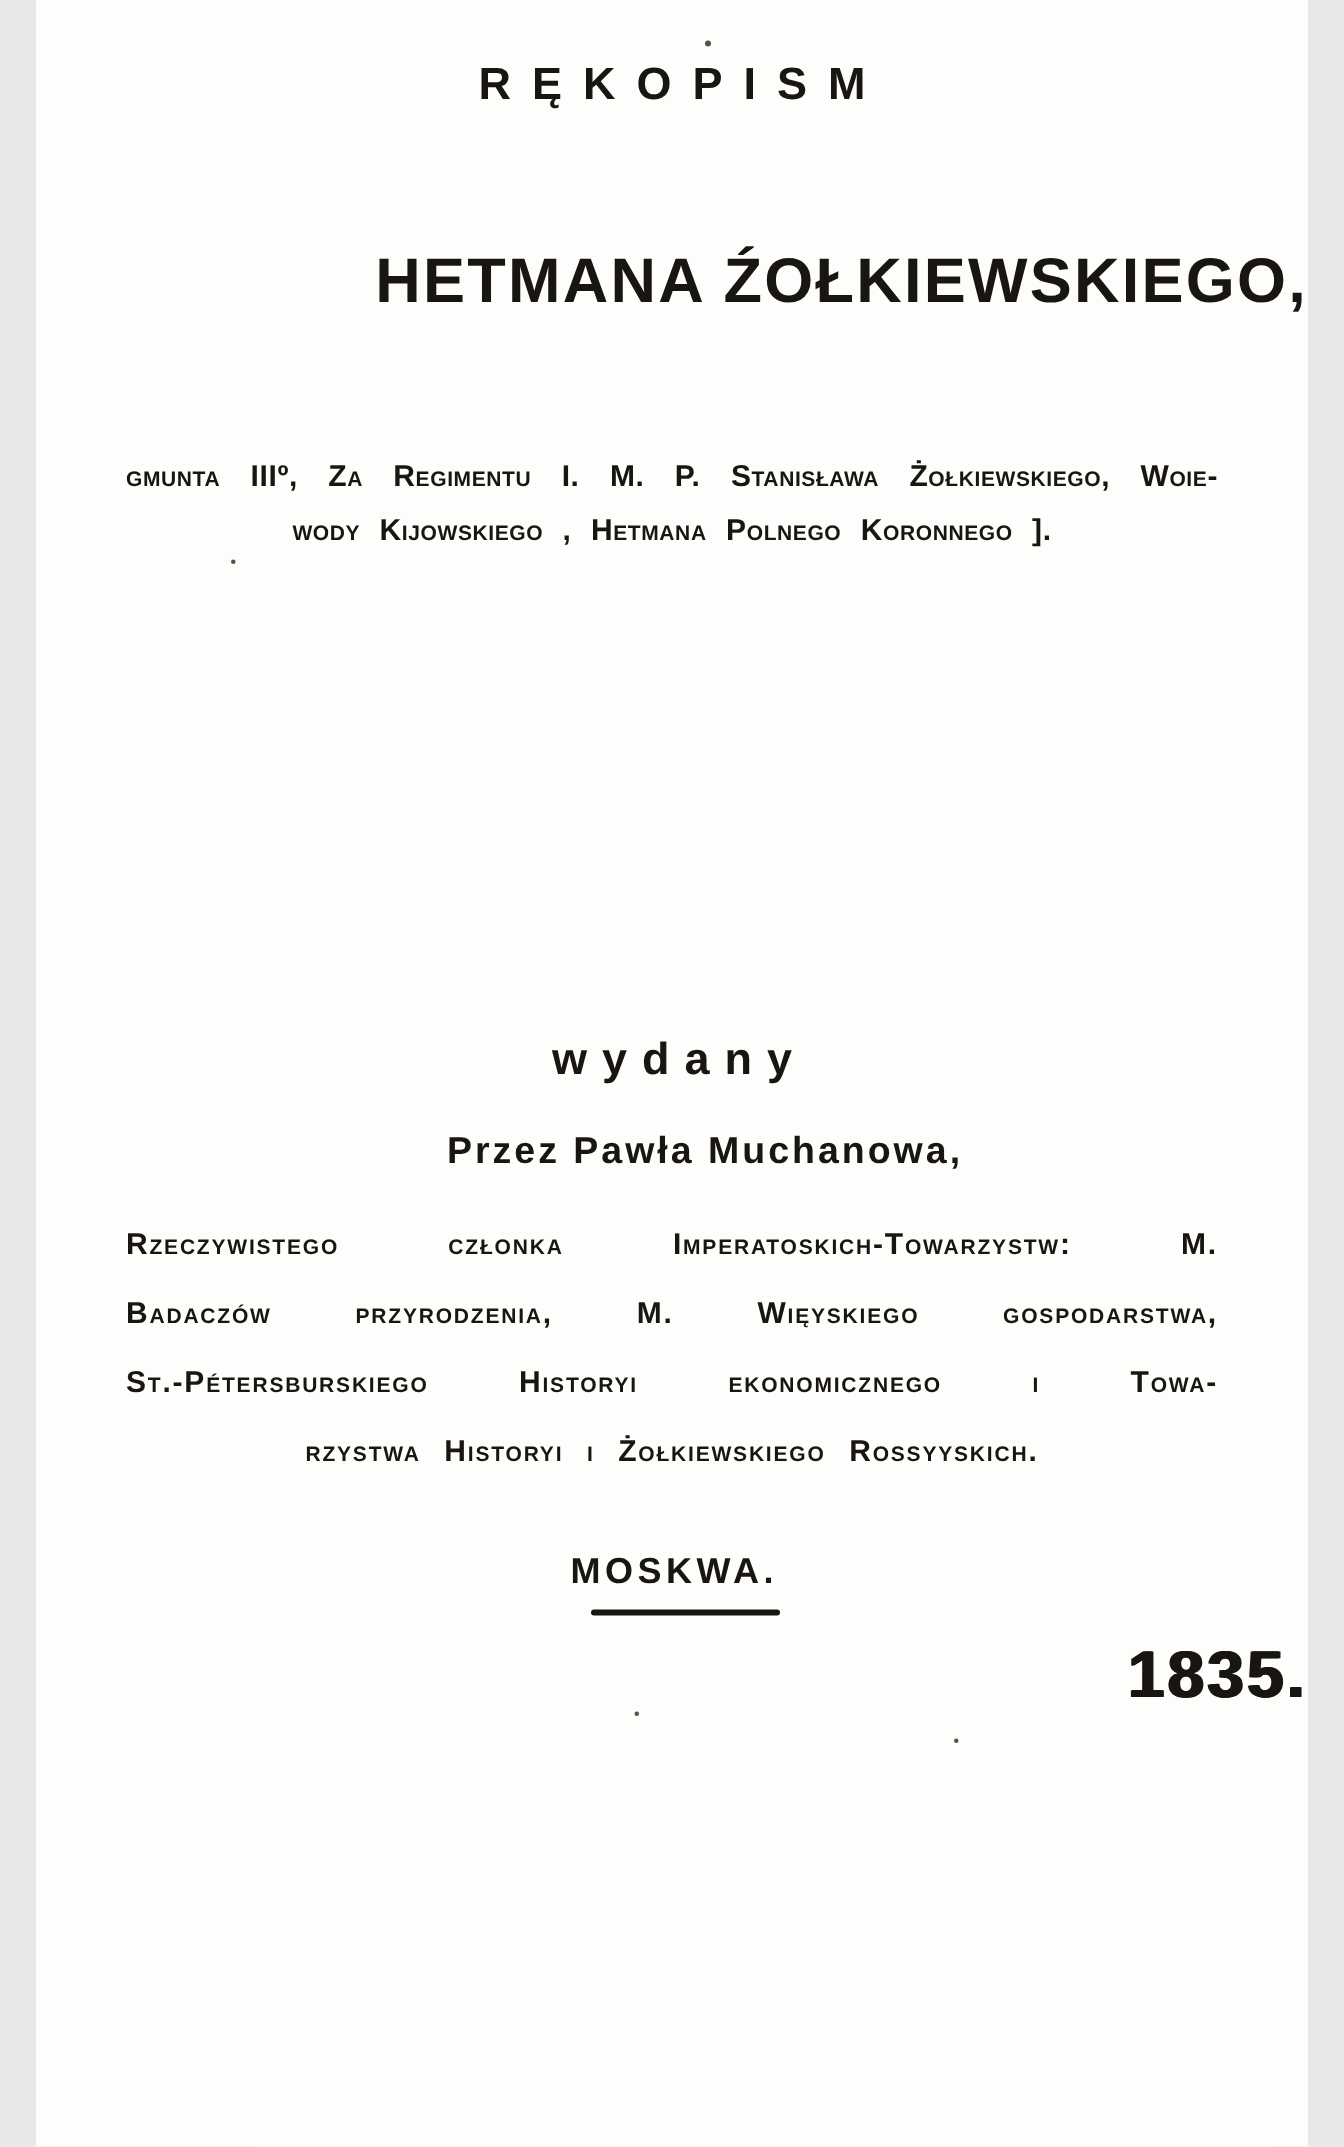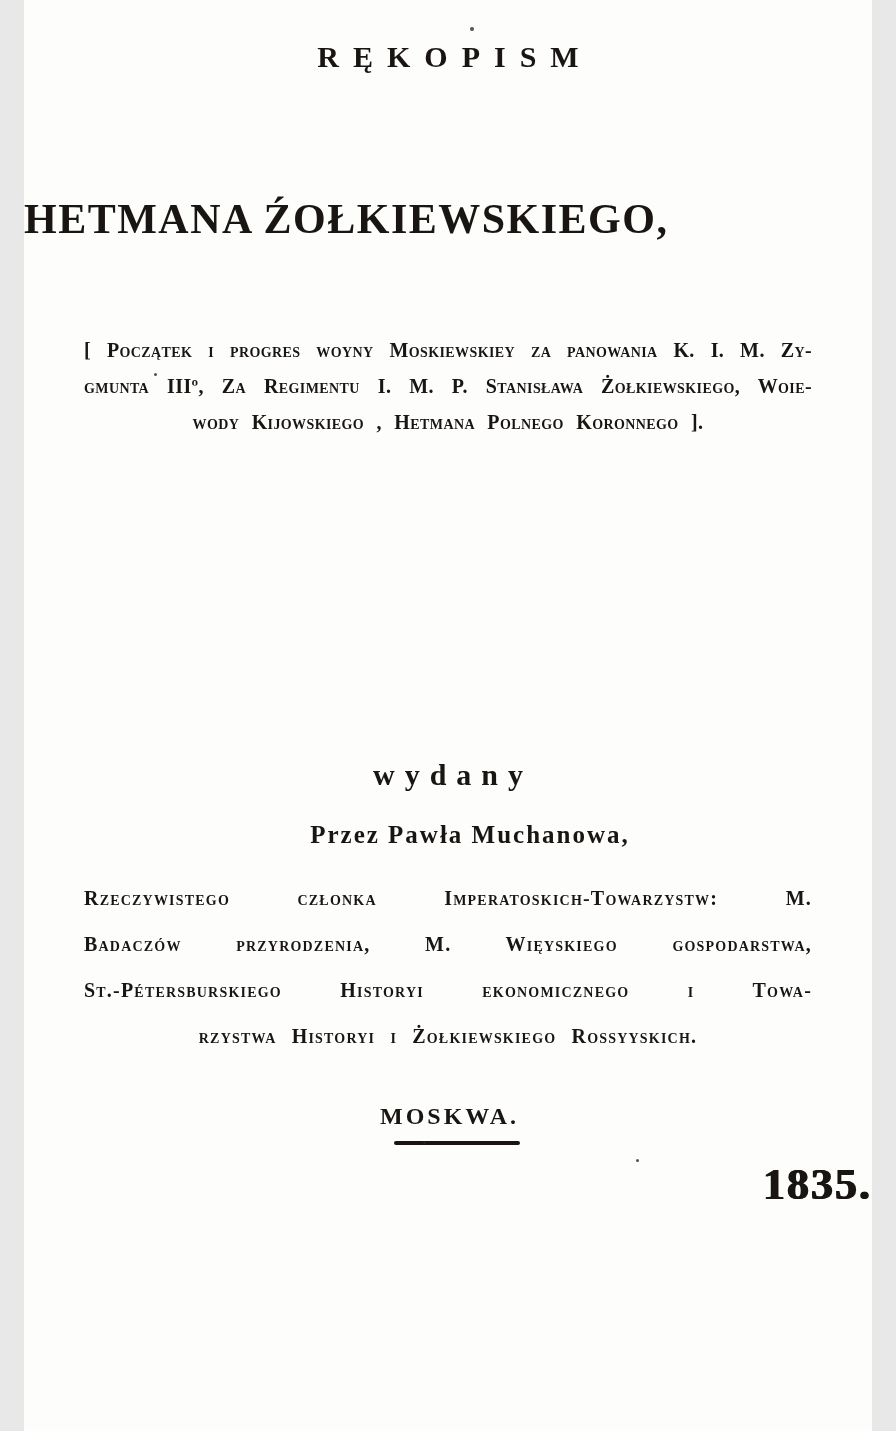--- a/index.html
+++ b/index.html
@@ -3,44 +3,44 @@
 <meta charset="utf-8">
 <style>
   html, body { margin: 0; padding: 0; background: #e8e8e8; }
   .page {
     position: relative;
     width: 848px;
     height: 1431px;
     margin: 0 auto;
     background: #fdfdfc;
     color: #191512;
-    font-family: Liberation Serif, serif;
+    font-family: Liberation Sans, sans-serif;
     overflow: hidden;
   }
   .col {
     width: 728px;
     margin: 0 auto;
   }
   
   .series-title {
     padding-top: 40px;
     font-size: 30px;
     font-weight: bold;
     letter-spacing: 14px;
     text-indent: 14px;
     text-align: center;
     line-height: 34px;
   }
   
   .main-title {
-    margin-top: 120px;
+    margin-top: 88px;
     font-size: 42px;
     font-weight: bold;
     letter-spacing: 1.5px;
-    text-align: left;
+    text-align: right;
     line-height: 50px;
     white-space: nowrap;
   }
   
   .subtitle-block {
     margin-top: 88px;
     font-size: 20px;
     font-weight: bold;
     font-variant: small-caps;
     letter-spacing: 0.4px;
@@ -120,21 +120,20 @@
 </head>
 <body>
 
 <div class="page" style="background: rgb(253, 253, 252); color: rgb(25, 21, 18);">
 
   <div class="series-title">RĘKOPISM</div>
 
   <div class="main-title">HETMANA ŹOŁKIEWSKIEGO,</div>
 
   <div class="subtitle-block col">
-    <div class="subtitle-line line-justify">[ Początek i progres woyny Moskiewskiey za panowania K. I. M. Zy-</div>
     <div class="subtitle-line line-justify">gmunta IIIº, Za Regimentu I. M. P. Stanisława Żołkiewskiego, Woie-</div>
     <div class="subtitle-line line-center">wody Kijowskiego , Hetmana Polnego Koronnego ].</div>
   </div>
 
   <div class="issued-label">wydany</div>
 
   <div class="publisher-line">Przez Pawła Muchanowa,</div>
 
   <div class="affiliation-block col">
     <div class="affiliation-line line-justify">Rzeczywistego członka Imperatoskich-Towarzystw: M.</div>

